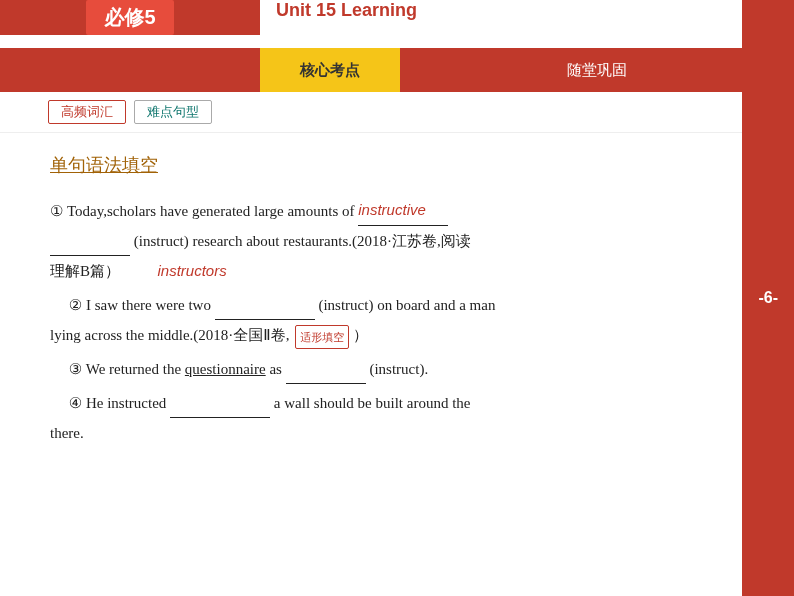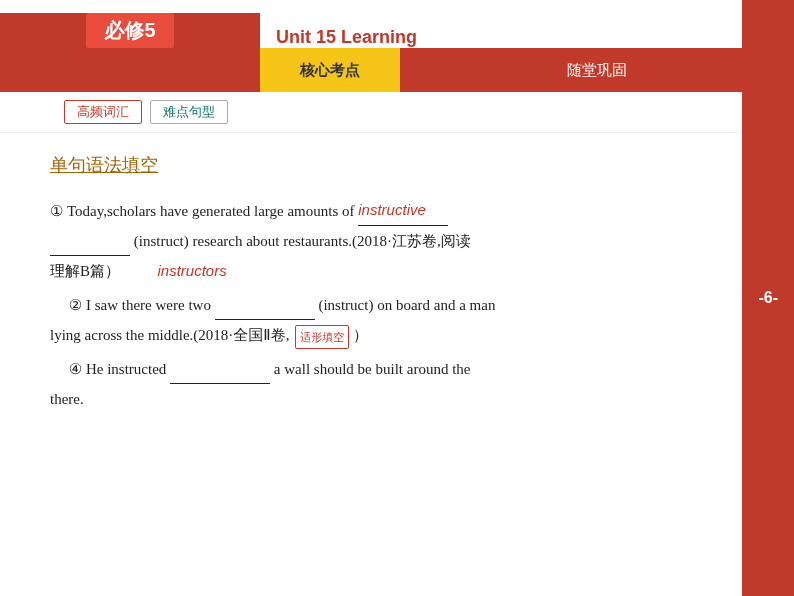--- a/index.html
+++ b/index.html
@@ -8,21 +8,21 @@
       height: 596px;
       font-family: "SimSun", "STSong", serif;
       background: #fff;
       overflow: hidden;
       position: relative;
     }
 
     
     .header {
       display: flex;
-      align-items: flex-end;
+      align-items: flex-start;
       height: 48px;
       background: #fff;
     }
     .header-left {
       background: #c0392b;
       width: 260px;
       display: flex;
       align-items: center;
       justify-content: center;
       flex-shrink: 0;
@@ -90,21 +90,21 @@
       font-size: 16px;
       font-weight: bold;
       padding: 0 16px;
       font-family: Arial, sans-serif;
     }
 
     
     .sub-tab-bar {
       display: flex;
       align-items: center;
-      padding: 8px 64px;
+      padding: 8px 48px;
       background: #fff;
       border-bottom: 1px solid #eee;
       gap: 8px;
     }
     .sub-tab {
       border: 1.5px solid #c0392b;
       color: #c0392b;
       font-size: 13px;
       padding: 2px 12px;
       border-radius: 2px;
@@ -230,20 +230,29 @@
       <span>②</span>
       <span>I saw there were two </span>
       <span class="underline-blank" style="min-width:100px;"></span>
       <span>(instruct) on board and a man</span>
       <br>
       <span>lying across the middle.(2018·全国Ⅱ卷,</span>
       <span class="tag-box">适形填空</span>
       <span>）</span>
     </span>
 
+    <span class="exercise-line" style="display:block; margin-top:4px;">
+      &nbsp;&nbsp;&nbsp;&nbsp;
+      <span>③</span>
+      <span>We returned the </span>
+      <span style="text-decoration:underline;">questionnaire</span>
+      <span> as </span>
+      <span class="underline-blank" style="min-width:80px;"></span>
+      <span>(instruct).</span>
+    </span>
 
     <span class="exercise-line" style="display:block; margin-top:4px;">
       &nbsp;&nbsp;&nbsp;&nbsp;
       <span>④</span>
       <span>He instructed </span>
       <span class="underline-blank" style="min-width:100px;"></span>
       <span>a wall should be built around the</span>
       <br>
       <span>there.</span>
     </span>

